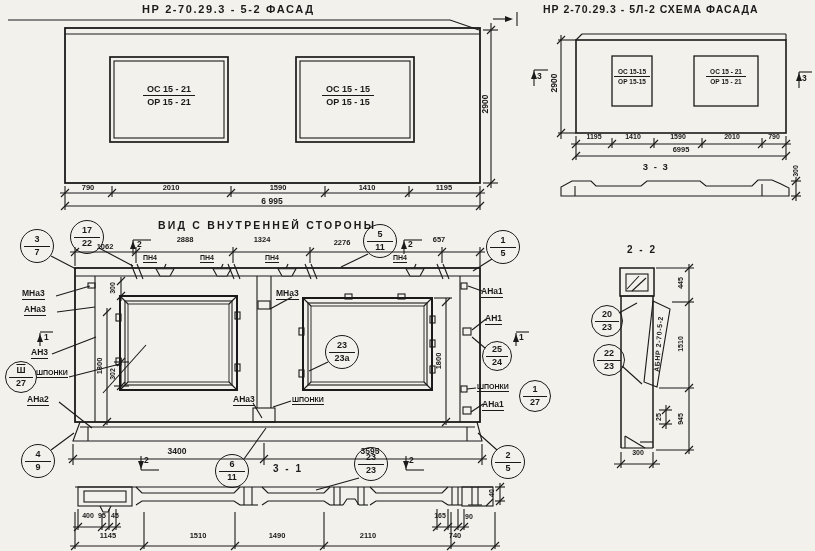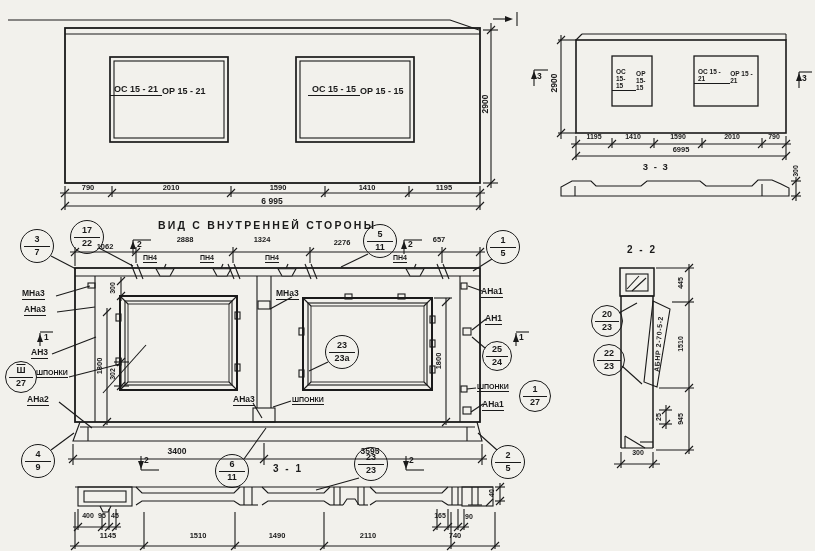--- a/index.html
+++ b/index.html
@@ -18,21 +18,21 @@
   .dim7{font-size:7px}
   .ctr{text-align:center}
   .w50{width:50px}.w44{width:44px}.w30{width:30px}
   .ul{border-bottom:1.2px solid #1a1a1a;padding-bottom:1px}
   .vert{transform:rotate(-90deg);transform-origin:center;height:10px;line-height:10px;text-align:center}
   .stamp{transform:rotate(-86deg);transform-origin:center;height:10px;line-height:10px;font-size:7px;letter-spacing:0.6px;text-align:center}
   .callout{position:absolute;border:1.5px solid #1a1a1a;border-radius:50%;display:flex;flex-direction:column;align-items:center;justify-content:center;font-weight:700;font-size:9px;line-height:1;background:transparent}
   .callout .ct{display:block;width:80%;text-align:center;border-bottom:1.3px solid #1a1a1a;padding-bottom:1.5px}
   .callout .cb{display:block;width:80%;text-align:center;padding-top:1.5px}
   .ovl{text-decoration:overline}
-  .winlbl{position:absolute;display:flex;align-items:center;font-weight:700;font-size:9px;color:#1a1a1a}
+  .winlbl{position:absolute;display:flex;flex-direction:column;align-items:center;font-weight:700;font-size:9px;color:#1a1a1a}
   .winlbl .fr{border-bottom:1.3px solid #1a1a1a;padding:0 4px 1px;margin-bottom:1px}
   .winlbl.small{font-size:6.5px}
   .winlbl.note{font-size:7.5px;letter-spacing:0.7px}
 </style>
 </head>
 <body>
 
 <div id="canvas">
 
   <svg class="lw" width="815" height="551" viewBox="0 0 815 551">
@@ -375,36 +375,38 @@
       <line x1="621" y1="452" x2="621" y2="468"></line>
       <line x1="653" y1="452" x2="653" y2="468"></line>
       <line x1="614" y1="464" x2="660" y2="464"></line>
       <use href="#tk" x="621" y="464"></use>
         <use href="#tk" x="653" y="464"></use>
       <line x1="619" y1="313" x2="637" y2="303"></line>
       <line x1="622" y1="366" x2="642" y2="384"></line>
     </g>
   </svg>
 
+  <span class="t title" style="left:142px;top:3px">НР 2-70.29.3 - 5-2    ФАСАД</span>
   <div class="winlbl" style="left:110px;top:84px;width:118px">
     <span class="fr">ОС 15 - 21</span>
     <span>ОР 15 - 21</span>
   </div>
-  <div class="winlbl" style="left:308px;top:84px;width:108px">
+  <div class="winlbl" style="left:294px;top:84px;width:108px">
     <span class="fr">ОС 15 - 15</span>
     <span>ОР 15 - 15</span>
   </div>
   <span class="t dim75 ctr w50" style="left:63px;top:183px">790</span>
   <span class="t dim75 ctr w50" style="left:146px;top:183px">2010</span>
   <span class="t dim75 ctr w50" style="left:253px;top:183px">1590</span>
   <span class="t dim75 ctr w50" style="left:342px;top:183px">1410</span>
   <span class="t dim75 ctr w50" style="left:419px;top:183px">1195</span>
   <span class="t dim ctr w50" style="left:247px;top:196px">6 995</span>
   <span class="t dim ctr w50 vert" style="left:460px;top:99px">2900</span>
 
+  <span class="t stitle" style="left:543px;top:3px">НР 2-70.29.3 - 5Л-2  СХЕМА ФАСАДА</span>
   <div class="winlbl small" style="left:612px;top:68px;width:40px">
     <span class="fr">ОС 15-15</span>
     <span>ОР 15-15</span>
   </div>
   <div class="winlbl small" style="left:694px;top:68px;width:64px">
     <span class="fr">ОС 15 - 21</span>
     <span>ОР 15 - 21</span>
   </div>
   <span class="t dim7 ctr w44" style="left:572px;top:133px">1195</span>
   <span class="t dim7 ctr w44" style="left:611px;top:133px">1410</span>

